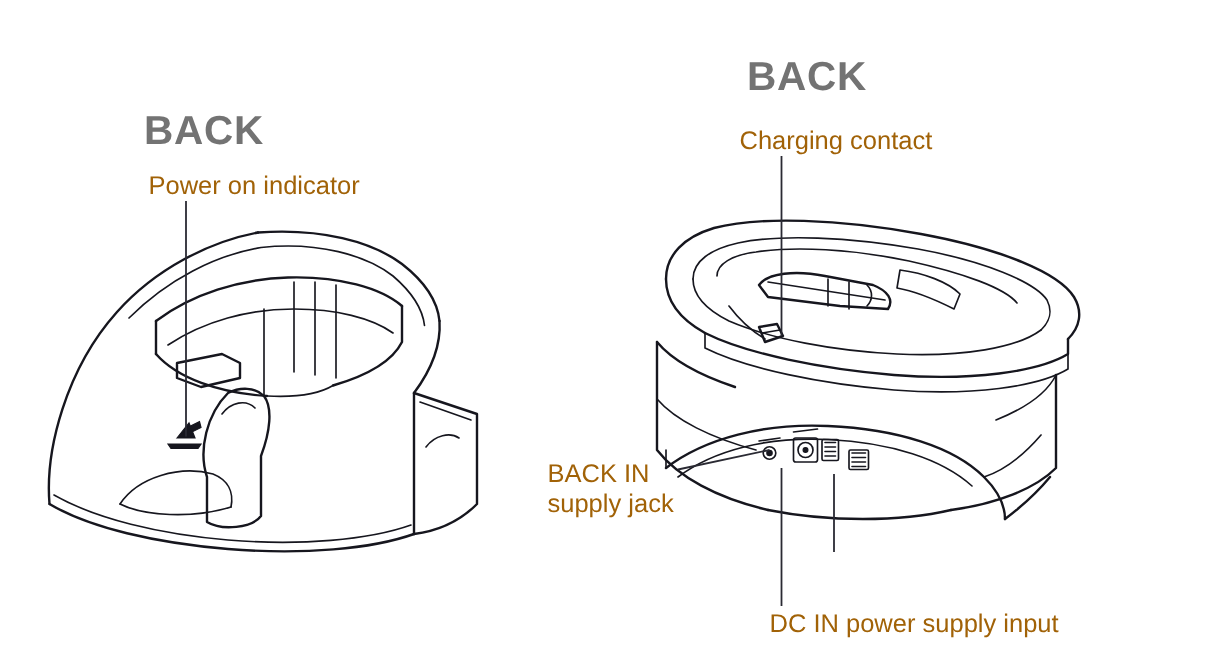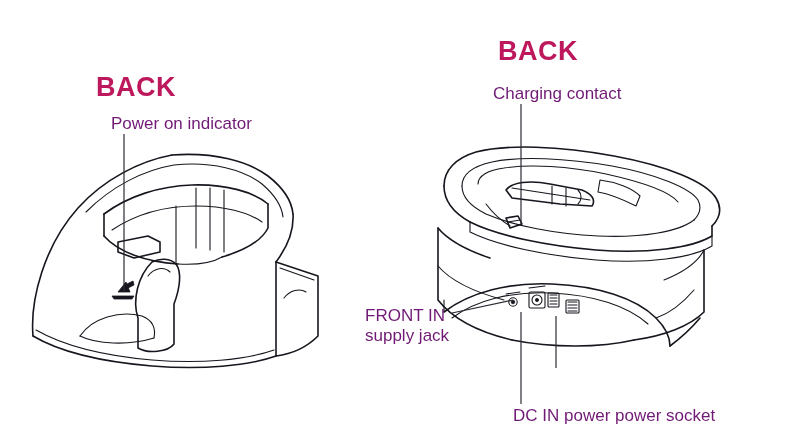--- a/index.html
+++ b/index.html
@@ -13,36 +13,36 @@
     width: 806px;
     height: 446px;
     background: #ffffff;
     overflow: hidden;
     font-family: "Liberation Sans", sans-serif;
   }
   .heading {
     position: absolute;
     font-family: "Liberation Sans", sans-serif;
     font-weight: bold;
-    color: #be185d;
+    color: #737373;
     letter-spacing: 0.5px;
     white-space: nowrap;
   }
   .callout {
     position: absolute;
     font-family: "Liberation Sans", sans-serif;
     font-weight: normal;
-    color: #701a75;
+    color: #a16207;
     white-space: nowrap;
     line-height: 1.18;
   }
   #heading-front { left: 96px;  top: 72px;  font-size: 27px; }
   #heading-back  { left: 498px; top: 36px;  font-size: 27px; }
 
-  #label-power-on-indicator { left: 111px;  top: 114px; font-size: 17px; }
+  #label-power-on-indicator { left: 99px;  top: 114px; font-size: 17px; }
   #label-charging-contact   { left: 493px; top: 84px;  font-size: 17px; }
   #label-audio-in           { left: 365px; top: 306px; font-size: 17px; }
   #label-channel-selection  { left: 547px; top: 370px; font-size: 17px; }
   #label-dc-in              { left: 513px; top: 406px; font-size: 17px; }
 
   svg.art {
     position: absolute;
     left: 0; top: 0;
     width: 806px;
     height: 446px;
@@ -200,20 +200,20 @@
 
   <div class="heading" id="heading-front">BACK</div>
 
   <div class="heading" id="heading-back">BACK</div>
 
   <div class="callout" id="label-power-on-indicator">Power on indicator</div>
 
   <div class="callout" id="label-charging-contact">Charging contact</div>
 
   <div class="callout" id="label-audio-in">
-    <div>FRONT IN</div>
+    <div>BACK IN</div>
     <div>supply jack</div>
   </div>
 
 
-  <div class="callout" id="label-dc-in">DC IN power power socket</div>
+  <div class="callout" id="label-dc-in">DC IN power supply input</div>
 
 </div>
 
 </body></html>

